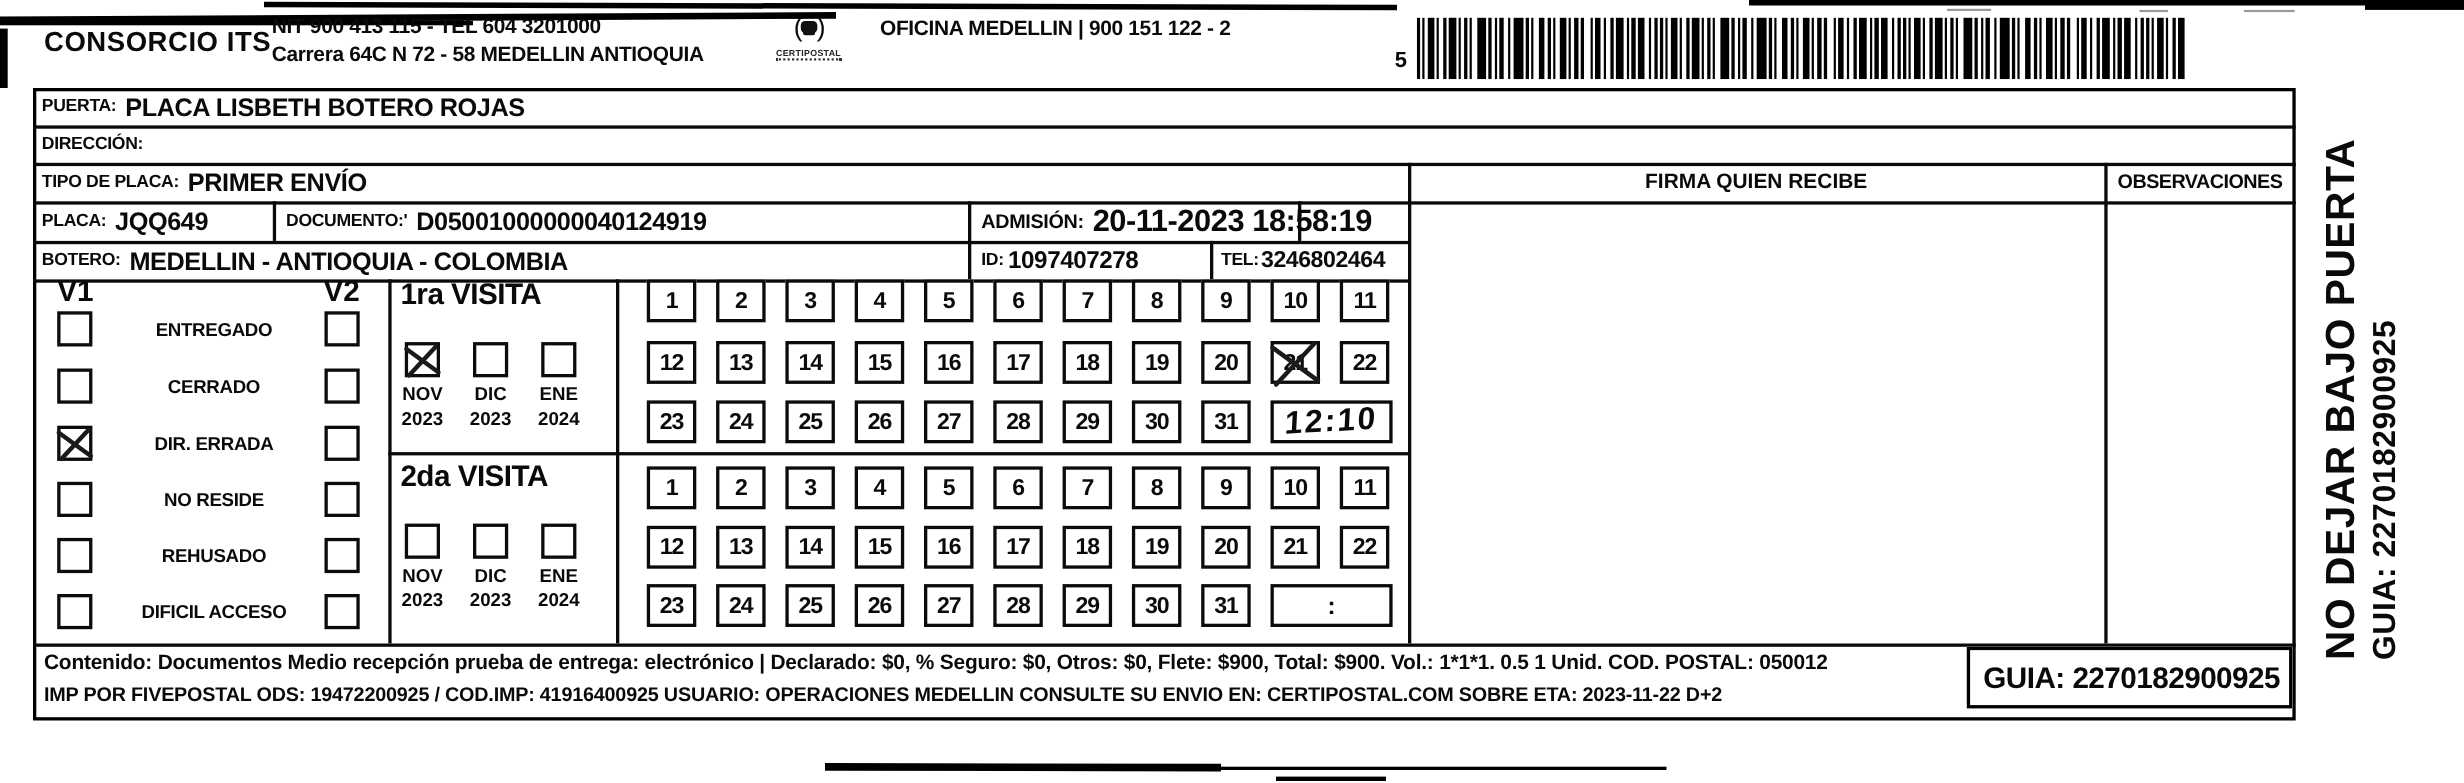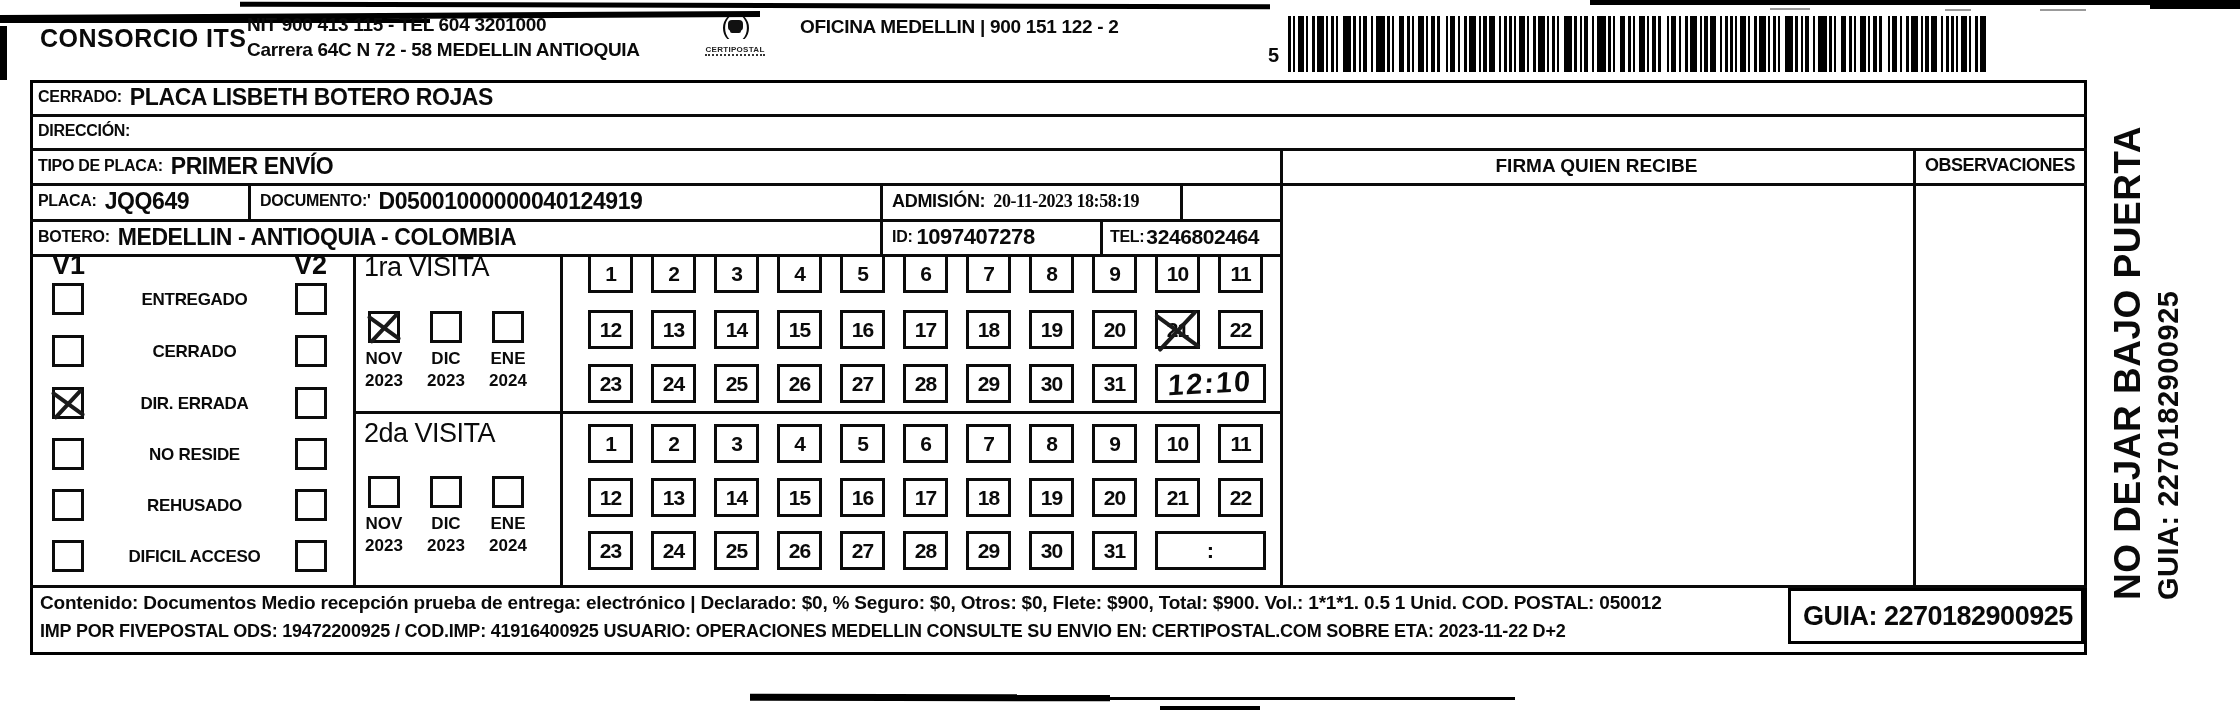--- a/index.html
+++ b/index.html
@@ -18,21 +18,21 @@
         background:#1a1a1a;border-radius:2px;}
   .xmark::before{transform:rotate(36deg);}
   .xmark::after{transform:rotate(-47deg);}
   .day{position:absolute;width:45px;height:39px;border:3px solid #0b0b0b;box-sizing:border-box;
        display:flex;align-items:center;justify-content:center;font-weight:bold;font-size:21px;
        letter-spacing:-1px;background:#fff;}
   .timebox{position:absolute;width:111px;height:39px;border:3px solid #0b0b0b;box-sizing:border-box;
        display:flex;align-items:center;justify-content:center;background:#fff;}
   .handtime{font-size:29px;font-weight:bold;letter-spacing:2px;transform:rotate(-3deg) skewX(-6deg);}
   .printedcolon{font-size:22px;font-weight:bold;}
-  .visit-title{position:absolute;font-size:27px;font-weight:normal;letter-spacing:-0.5px;}
+  .visit-title{position:absolute;font-size:27px;font-weight:bold;letter-spacing:-0.5px;}
   .mcol{position:absolute;width:64px;text-align:center;font-size:17px;font-weight:bold;}
   .statuslabel{position:absolute;width:205px;text-align:center;font-size:17px;font-weight:bold;letter-spacing:-0.3px;}
   .vheader{position:absolute;font-size:27px;font-weight:bold;}
   #barcode{position:absolute;left:1288px;top:16px;width:698px;height:56px;display:flex;align-items:stretch;overflow:hidden;}
   #barcode span{display:block;background:#000;height:100%;flex:0 0 auto;}
   .sidetext{position:absolute;left:2106px;top:600px;width:512px;transform:rotate(-90deg);transform-origin:0 0;}
   .sidetext .w{font-size:37px;font-weight:bold;letter-spacing:0.5px;line-height:44px;white-space:nowrap;}
   .sidetext .g{font-size:29px;font-weight:bold;letter-spacing:0.5px;line-height:36px;white-space:nowrap;}
   .logo{position:absolute;left:700px;top:14px;width:70px;text-align:center;}
   .logo .glyph{font-size:24px;line-height:24px;letter-spacing:-2px;}
@@ -197,41 +197,41 @@
   <div class="vline" style="left:248px;top:183px;height:36px;"></div>
   <div class="vline" style="left:880px;top:183px;height:71px;"></div>
   <div class="vline" style="left:1180px;top:183px;height:36px;"></div>
   <div class="vline" style="left:1100px;top:219px;height:35px;"></div>
   <div class="vline" style="left:1280px;top:148px;height:437px;"></div>
   <div class="vline" style="left:1913px;top:148px;height:437px;"></div>
   <div class="vline" style="left:353px;top:254px;height:331px;"></div>
   <div class="vline" style="left:560px;top:254px;height:331px;"></div>
 
   <div class="row" style="left:38px;top:82px;height:30px;">
-    <span class="flabel">CERRADO:</span>
+    <span class="flabel">PUERTA:</span>
     <span class="fvalue">PLACA LISBETH BOTERO ROJAS</span>
   </div>
   <div class="row" style="left:38px;top:116px;height:30px;">
     <span class="flabel">DIRECCIÓN:</span>
   </div>
   <div class="row" style="left:38px;top:151px;height:30px;">
     <span class="flabel">TIPO DE PLACA:</span>
     <span class="fvalue">PRIMER ENVÍO</span>
   </div>
   <div class="row" style="left:38px;top:186px;height:30px;">
     <span class="flabel">PLACA:</span>
     <span class="fvalue">JQQ649</span>
   </div>
   <div class="row" style="left:260px;top:186px;height:30px;">
     <span class="flabel">DOCUMENTO:'</span>
     <span class="fvalue">D05001000000040124919</span>
   </div>
   <div class="row" style="left:892px;top:186px;height:30px;">
     <span class="flabel" style="font-size:18px;">ADMISIÓN:</span>
-    <span class="fvalue" style="font-size:18px;font-family:Liberation Serif, serif;">20-11-2023 18:58:19</span>
+    <span class="fvalue" style="font-size:28px;">20-11-2023 18:58:19</span>
   </div>
   <div class="row" style="left:38px;top:222px;height:30px;">
     <span class="flabel">BOTERO:</span>
     <span class="fvalue">MEDELLIN - ANTIOQUIA - COLOMBIA</span>
   </div>
   <div class="row" style="left:892px;top:222px;height:30px;gap:4px;">
     <span class="flabel">ID:</span>
     <span class="fvalue" style="font-size:22px;">1097407278</span>
   </div>
   <div class="row" style="left:1110px;top:222px;height:30px;gap:2px;">

